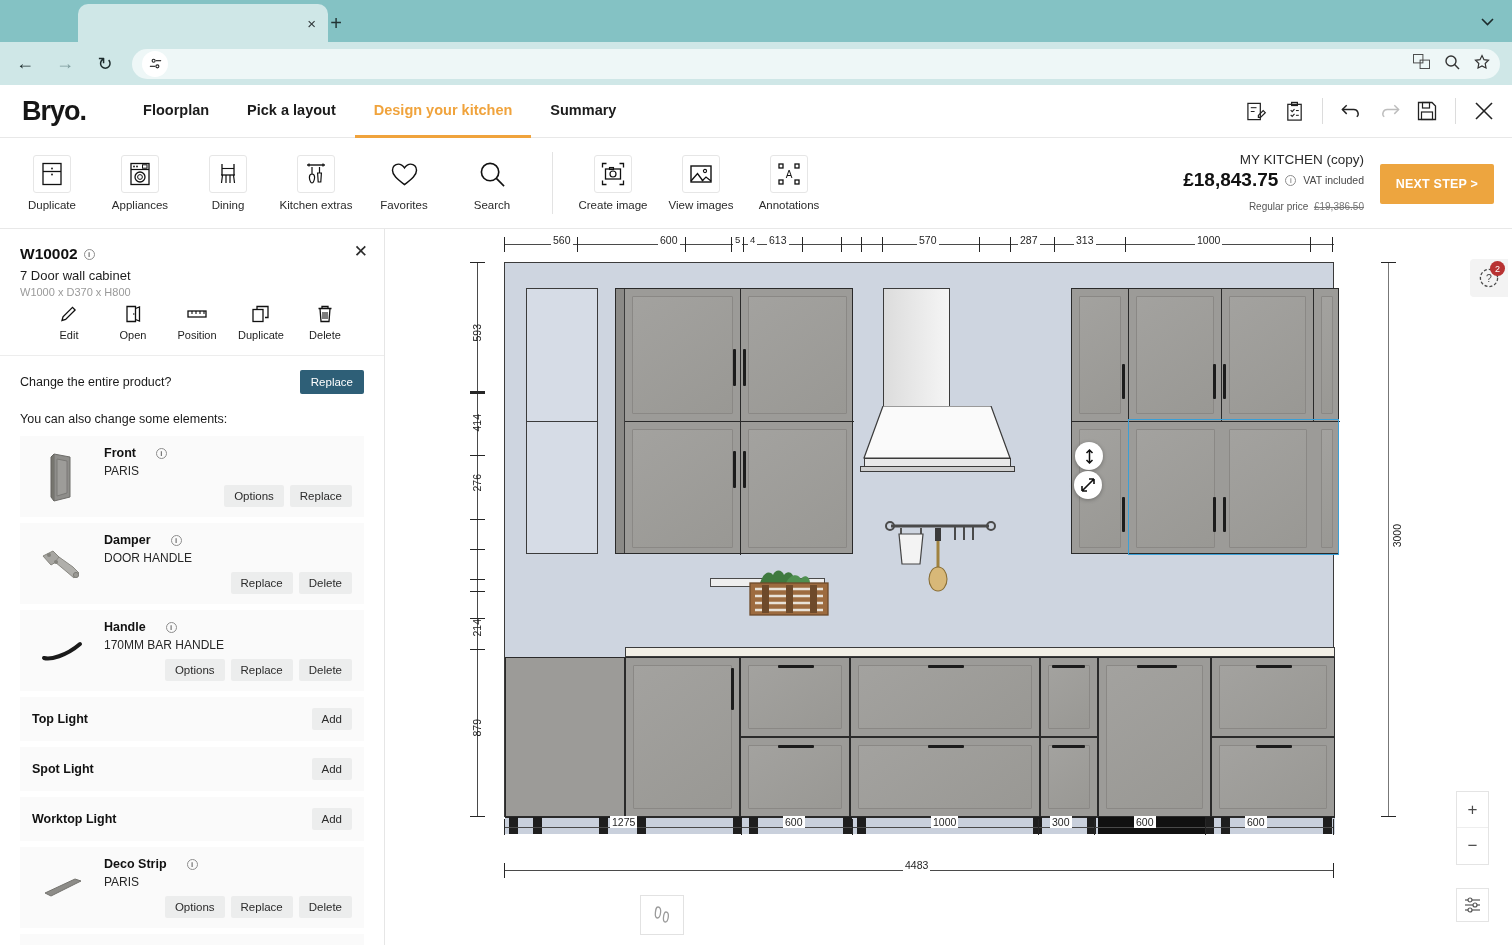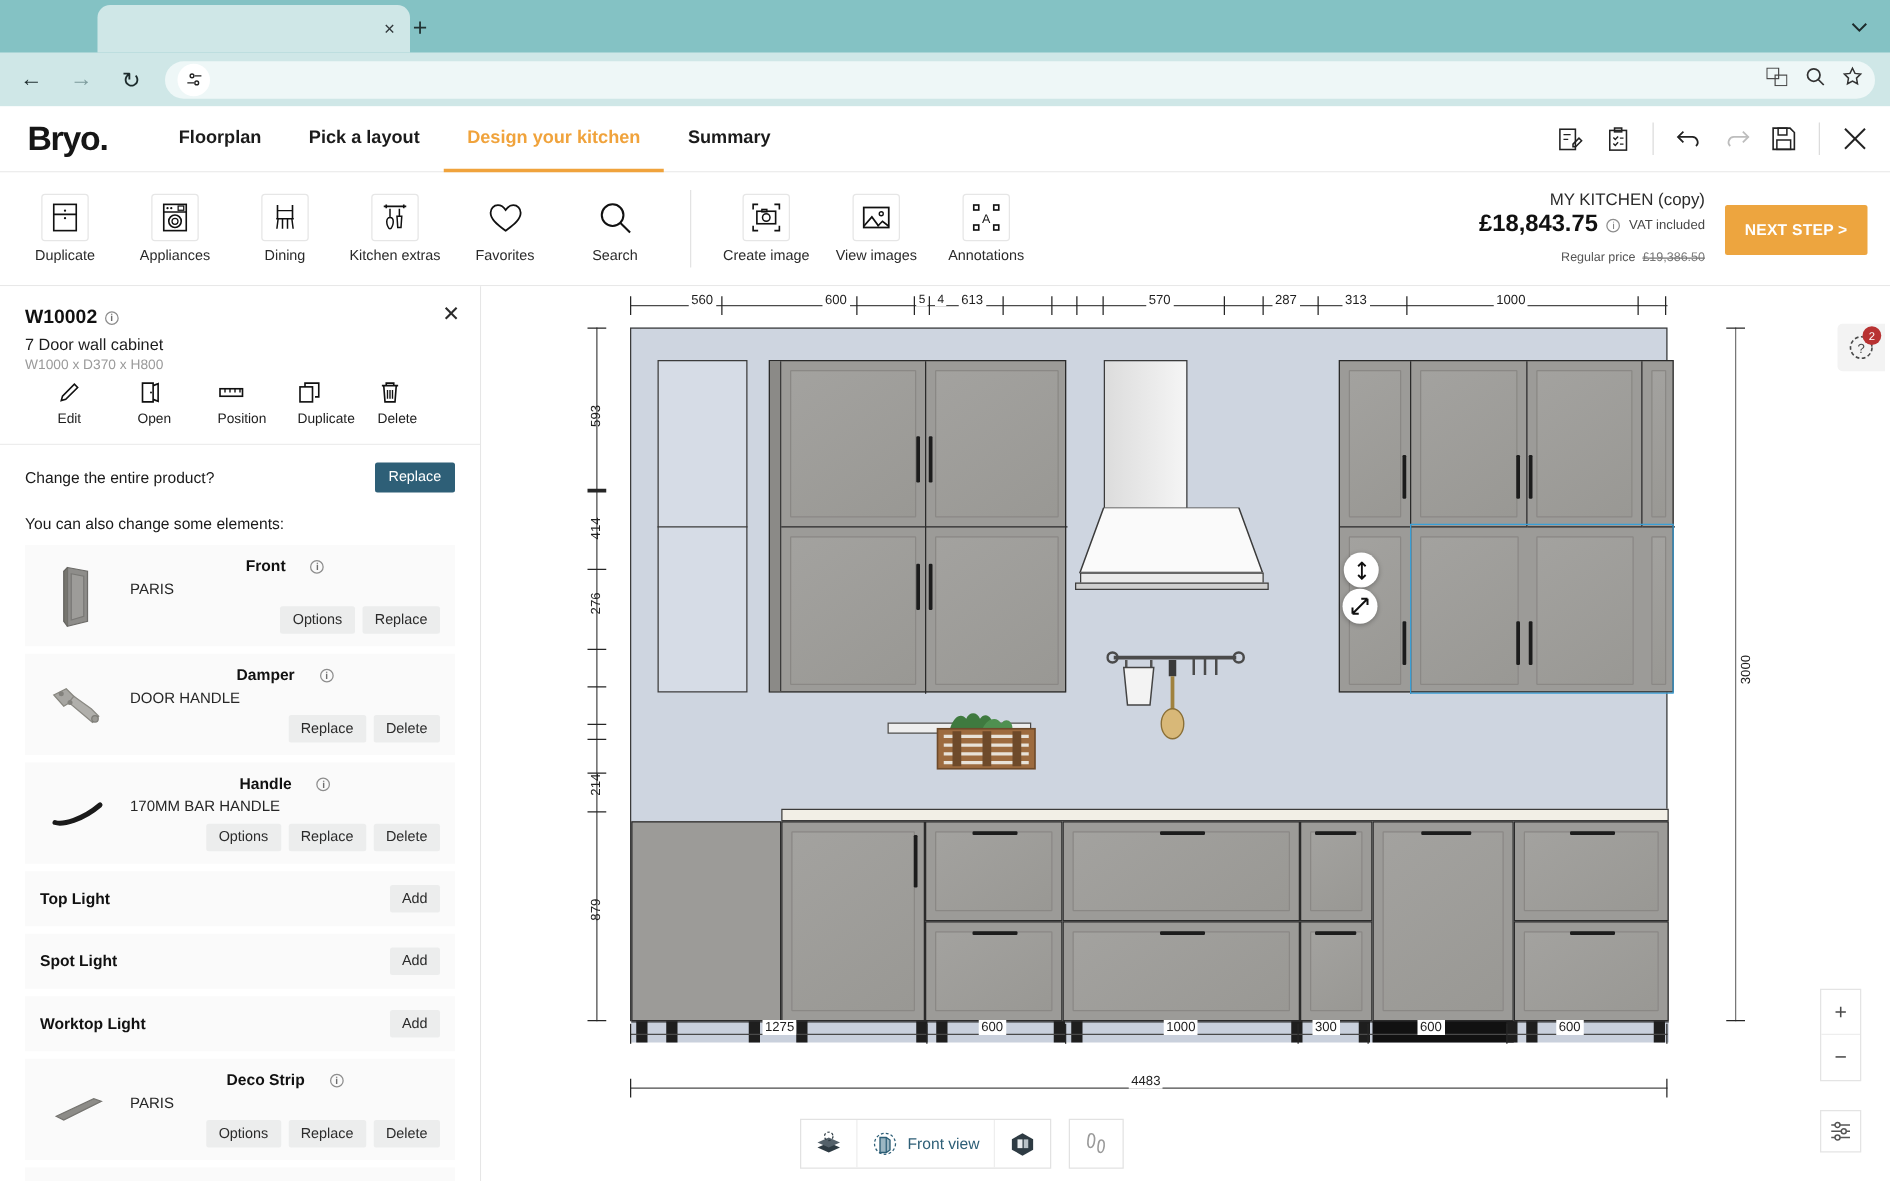--- a/index.html
+++ b/index.html
@@ -64,33 +64,33 @@
   .body-wrap { display: flex; height: 716px; }
   .sidebar { width: 385px; border-right: 1px solid #e6e6e6; background: #fff;
     overflow: hidden; position: relative; }
   .sb-head { padding: 16px 20px 0 20px; position: relative; }
   .sb-code { font-size: 15.5px; font-weight: bold; color: #111; display: flex; align-items: center; gap: 6px; }
   .sb-title { font-size: 13px; color: #1d1d1d; margin-top: 5px; }
   .sb-dims { font-size: 11px; color: #9a9a9a; margin-top: 3px; }
   .sb-close { position: absolute; right: 16px; top: 12px; font-size: 17px; color: #2b2b2b; }
   .sb-actions { display: flex; justify-content: flex-end; gap: 18px; padding: 6px 36px 14px 20px;
     border-bottom: 1px solid #ededed; }
-  .act { display: flex; flex-direction: column; gap: 5px; width: 46px; }
+  .act { display: flex; flex-direction: column; align-items: center; gap: 5px; width: 46px; }
   .act span { font-size: 11px; color: #1d1d1d; }
   .sb-replace-row { display: flex; align-items: center; justify-content: space-between;
     padding: 14px 20px; }
   .sb-replace-row p { font-size: 12.5px; color: #1a1a1a; }
   .btn-dark { background: #2e5f77; color: #fff; border: none; font-size: 11.5px;
     padding: 6px 11px; border-radius: 2px; }
   .sb-sub { font-size: 12.5px; color: #1a1a1a; padding: 4px 20px 10px 20px; }
   .el-card { margin: 0 20px 6px 20px; background: #fafafa; padding: 10px 12px 10px 12px;
     display: flex; gap: 10px; min-height: 68px; }
   .el-thumb { width: 62px; min-width: 62px; display: flex; align-items: center; justify-content: center; }
   .el-body { flex: 1; }
-  .el-name { font-size: 12.5px; font-weight: bold; color: #111; display: flex; align-items: center; gap: 20px; justify-content: center; }
+  .el-name { font-size: 12.5px; font-weight: bold; color: #111; display: flex; align-items: center; gap: 20px; }
   .el-val { font-size: 12px; color: #262626; margin-top: 4px; }
   .el-btns { display: flex; gap: 6px; justify-content: flex-end; margin-top: 7px; }
   .btn-grey { background: #eceded; border: none; color: #2b2b2b; font-size: 11.5px;
     padding: 5px 10px; border-radius: 2px; }
   .el-row { margin: 0 20px 6px 20px; background: #fafafa; padding: 11px 12px;
     display: flex; align-items: center; justify-content: space-between; }
   .el-row .el-name { font-size: 12.5px; }
   .info-i { width: 11px; height: 11px; border: 1px solid #8d8d8d; border-radius: 50%;
     display: inline-flex; align-items: center; justify-content: center;
     font-size: 8px; color: #6d6d6d; font-style: normal; }
@@ -742,44 +742,20 @@
     <div class="dim-txt" style="left:860px;top:587px">600</div>
 
     <div class="rule-line" style="left:119px;top:641px;width:830px;height:1px"></div>
     <div class="tick" style="left:119px;top:634px;width:1px;height:15px"></div>
     <div class="tick" style="left:948px;top:634px;width:1px;height:15px"></div>
     <div class="dim-txt" style="left:518px;top:630px">4483</div>
 
     <div class="viewbar">
       <div class="viewgroup">
         <div class="vbtn">
-          <svg width="22" height="20" viewBox="0 0 22 20">
-              <path d="M11 9l9 4-9 4-9-4z" fill="#2e3b43"></path>
-              <path d="M11 5l9 4-9 4-9-4z" fill="#54616a"></path>
-              <circle cx="11" cy="4" r="3.4" fill="none" stroke="#2e3b43" stroke-width="1" stroke-dasharray="2 1.6"></circle>
-            </svg>
-        </div>
-        <div class="vbtn active">
-          <svg width="22" height="20" viewBox="0 0 22 20">
-              <circle cx="11" cy="10" r="8.4" fill="none" stroke="#2e5f77" stroke-width="1" stroke-dasharray="2.2 1.8"></circle>
-              <path d="M7 5h5l3 2v8l-3 2H7z" fill="#9bb6c2" stroke="#2e5f77" stroke-width="1.1"></path>
-              <path d="M12 5v12" stroke="#2e5f77" stroke-width="1"></path>
-            </svg>
-          <span>Front view</span>
-        </div>
-        <div class="vbtn">
-          <svg width="22" height="20" viewBox="0 0 22 20">
-              <path d="M11 1.5l8.5 4.8v8.4L11 19.5l-8.5-4.8V6.3z" fill="#2e3b43"></path>
-              <rect x="7" y="6.5" width="4" height="7" fill="#e6eaec"></rect>
-              <rect x="12" y="6.5" width="3.6" height="7" fill="#b9c2c7"></rect>
-            </svg>
-        </div>
-      </div>
-      <div class="viewgroup">
-        <div class="vbtn">
           <svg width="20" height="22" viewBox="0 0 20 22">
               <path d="M6 3c2 0 3 2 2.6 5.5C8.2 12 7 14 5.4 14S3 12 3.4 8.5C3.8 5 4 3 6 3z" fill="none" stroke="#9a9a9a" stroke-width="1.3"></path>
               <path d="M14 8c1.8 0 2.7 1.8 2.3 5-.4 3.2-1.5 5-3 5s-2.2-1.8-1.8-5C11.9 9.8 12.2 8 14 8z" fill="none" stroke="#9a9a9a" stroke-width="1.3"></path>
             </svg>
         </div>
       </div>
     </div>
 
     <div class="zoomgroup">
       <div class="zbtn">+</div>

